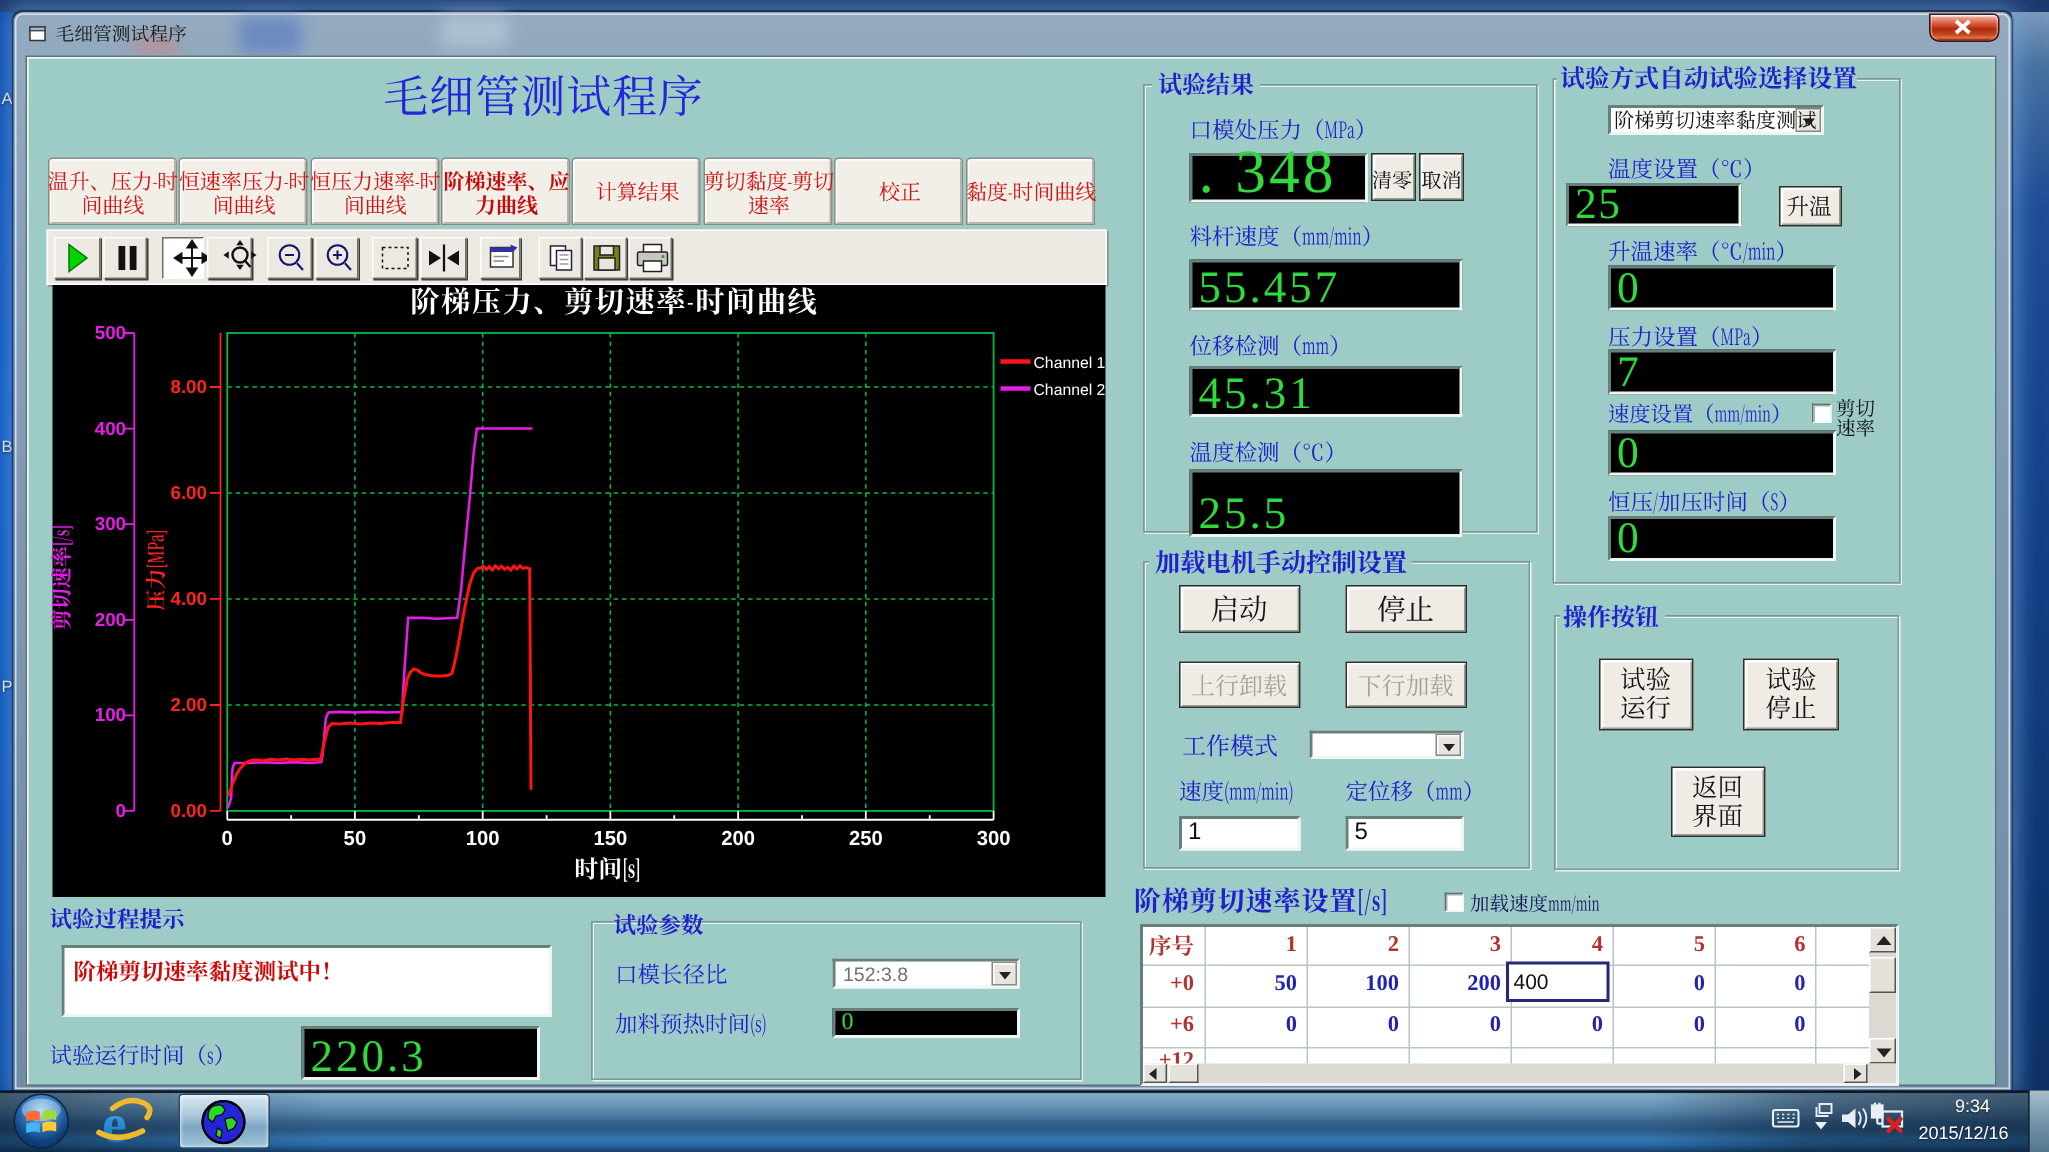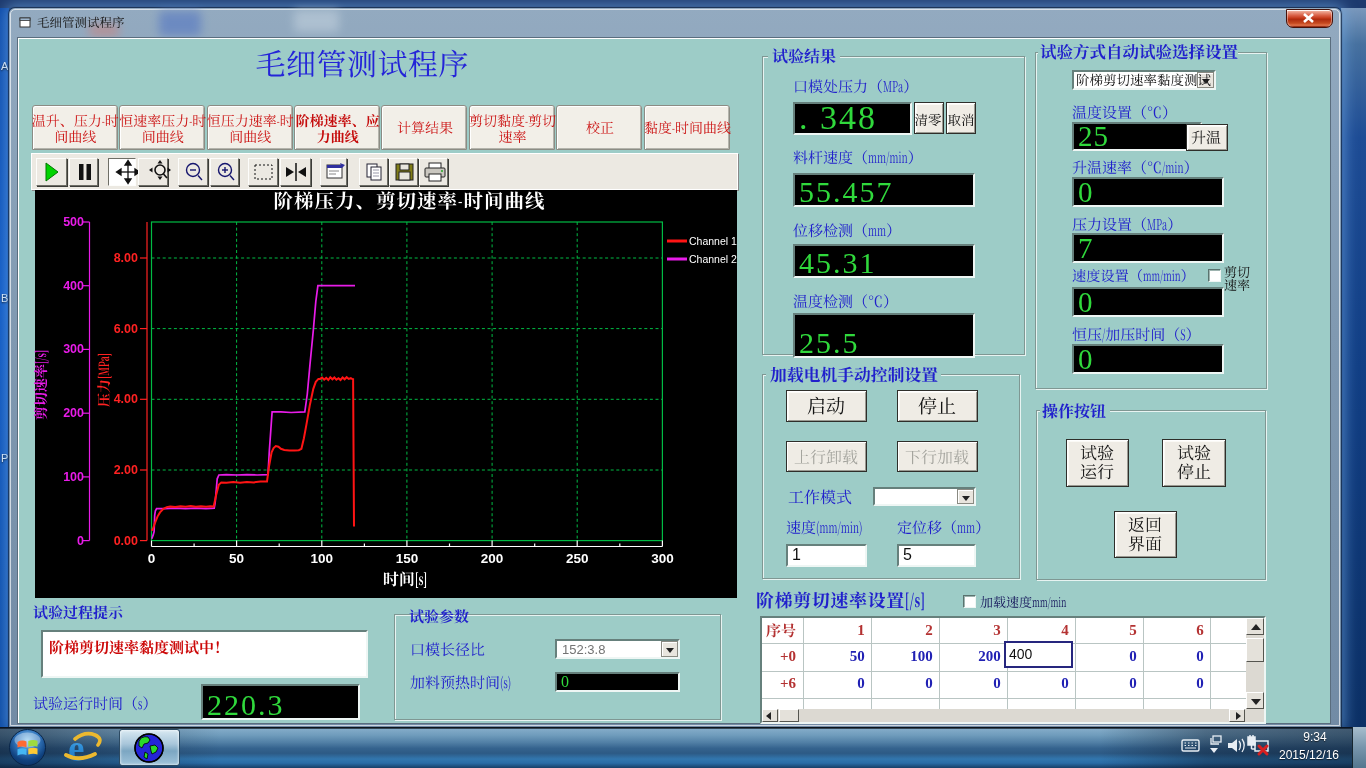--- a/index.html
+++ b/index.html
@@ -187,21 +187,21 @@
 <div class="cmb" style="left:555px;top:639px;width:125px;height:20px">
     <span style="position:absolute;left:5px;top:1px;font-size:13px;color:#737373;font-family:Liberation Sans,sans-serif">152:3.8</span>
     <span class="ar"></span>
   </div>
 <div class="led" style="left:555px;top:672px;width:125px;height:20px">
     <span style="font-size:16px;bottom:0">0</span>
   </div>
 <div class="grp" style="left:762px;top:56px;width:263px;height:299px"></div>
 <div class="abs" style="left:768px;top:50px;width:72px;height:13px;background:#9dccc7"></div>
 <div class="led" style="left:793px;top:102px;width:119px;height:33px">
-    <span style="font-size:34px;letter-spacing:2px">. 348</span>
+    <span style="font-size:41px;letter-spacing:2px">. 348</span>
   </div>
 <div class="btn" style="left:914px;top:102px;width:30px;height:32px"></div>
 <div class="btn" style="left:946px;top:102px;width:30px;height:32px"></div>
 <div class="led" style="left:793px;top:173px;width:182px;height:34px">
     <span style="font-size:30px;letter-spacing:2px">55.457</span>
   </div>
 <div class="led" style="left:793px;top:244px;width:182px;height:34px">
     <span style="font-size:30px;letter-spacing:2px">45.31</span>
   </div>
 <div class="led" style="left:793px;top:313px;width:182px;height:45px">
@@ -216,21 +216,21 @@
 <div class="cmb" style="left:873px;top:487px;width:103px;height:19px">
     <span class="ar"></span>
   </div>
 <div class="inp" style="left:786px;top:544px;width:81px;height:23px;font-size:16px">1</div>
 <div class="inp" style="left:897px;top:544px;width:79px;height:23px;font-size:16px">5</div>
 <div class="grp" style="left:1035px;top:52px;width:232px;height:337px"></div>
 <div class="abs" style="left:1038px;top:46px;width:200px;height:13px;background:#9dccc7"></div>
 <div class="cmb" style="left:1072px;top:70px;width:144px;height:20px">
     <span class="ar"></span>
   </div>
-<div class="led" style="left:1072px;top:122px;width:130px;height:29px">
+<div class="led" style="left:1044px;top:122px;width:117px;height:29px">
     <span style="font-size:29px;letter-spacing:1px">25</span>
   </div>
 <div class="btn" style="left:1186px;top:124px;width:42px;height:27px"></div>
 <div class="led" style="left:1072px;top:177px;width:152px;height:30px">
     <span style="font-size:29px">0</span>
   </div>
 <div class="led" style="left:1072px;top:233px;width:152px;height:30px">
     <span style="font-size:29px">7</span>
   </div>
 <div class="chk" style="left:1208px;top:269px"></div>
@@ -265,20 +265,23 @@
     <div class="sbtn" style="left:484px;top:74px;width:18px;height:17px">
       <div class="tri" style="left:4px;top:6px;border:5px solid transparent;border-top:6px solid #222;border-bottom:none"></div>
     </div>
     <div class="sb" style="left:0;top:91px;width:502px;height:13px"></div>
     <div class="sbtn" style="left:0;top:91px;width:16px;height:13px">
       <div class="tri" style="left:3px;top:2px;border:4.5px solid transparent;border-right:5px solid #222;border-left:none"></div>
     </div>
     <div class="sbtn" style="left:17px;top:91px;width:20px;height:13px"></div>
     <div class="sbtn" style="left:467px;top:91px;width:16px;height:13px">
       <div class="tri" style="left:6px;top:2px;border:4.5px solid transparent;border-left:5px solid #222;border-right:none"></div>
+    </div>
+    <div style="position:absolute;left:0;top:80px;width:480px;height:11px;overflow:hidden">
+      <div class="rnum" style="left:4px;top:1px;width:30px;text-align:right">+12</div>
     </div>
   </div>
 <div class="rnum" style="left:824.7px;top:622px;width:40px;text-align:right">1</div>
 <div class="rnum" style="left:892.7px;top:622px;width:40px;text-align:right">2</div>
 <div class="rnum" style="left:960.7px;top:622px;width:40px;text-align:right">3</div>
 <div class="rnum" style="left:1028.7px;top:622px;width:40px;text-align:right">4</div>
 <div class="rnum" style="left:1096.7px;top:622px;width:40px;text-align:right">5</div>
 <div class="rnum" style="left:1163.7px;top:622px;width:40px;text-align:right">6</div>
 <div class="rnum" style="left:766px;top:648px;width:30px;text-align:right">+0</div>
 <div class="rnum" style="left:766px;top:675px;width:30px;text-align:right">+6</div>

